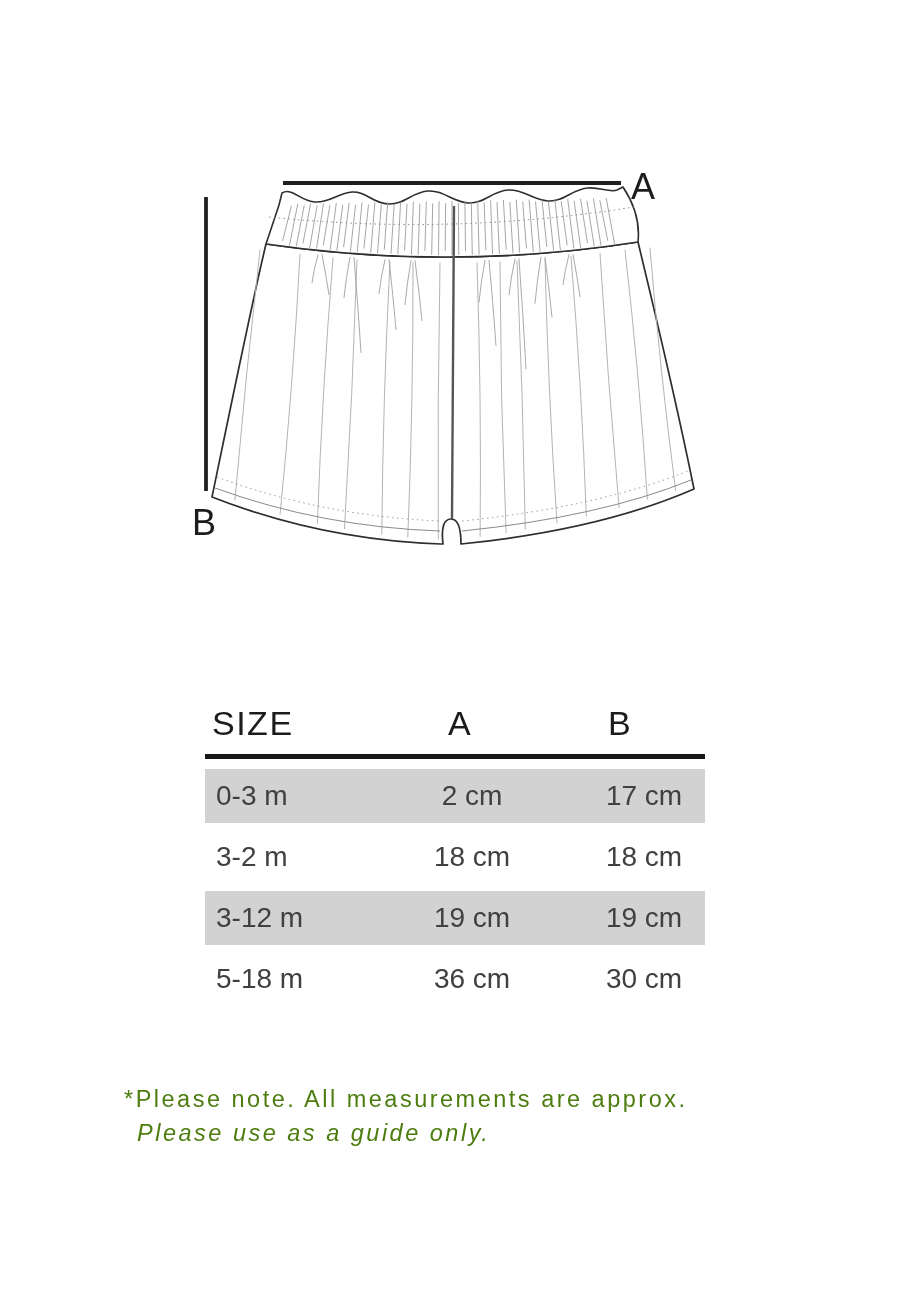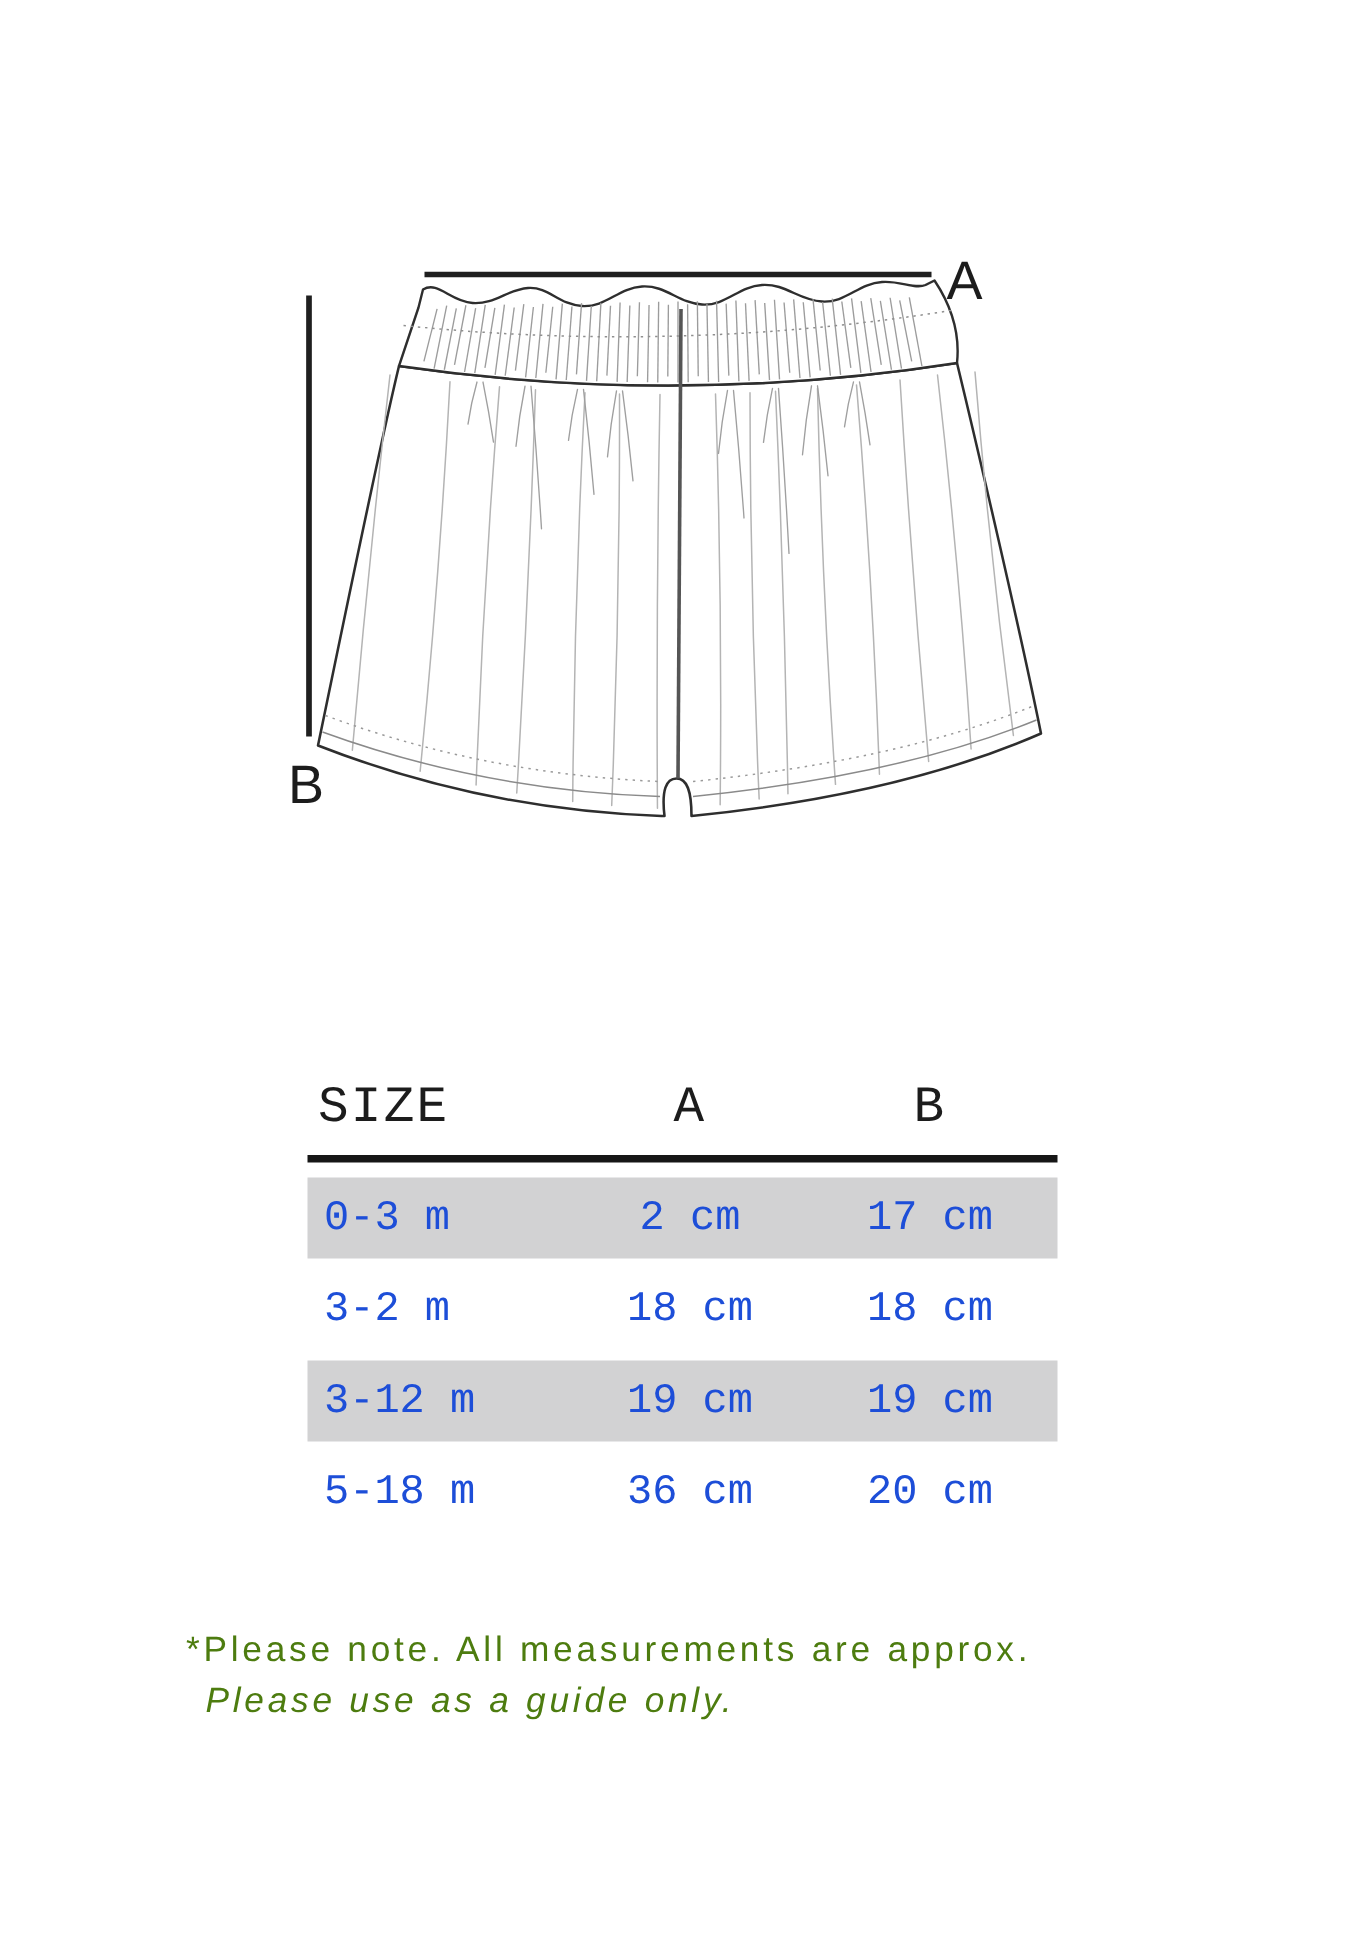--- a/index.html
+++ b/index.html
@@ -5,29 +5,29 @@
   html,body{margin:0;padding:0;background:#fff;}
   .page{
     position:relative;width:908px;height:1300px;background:#ffffff;overflow:hidden;
     font-family:"Liberation Sans","DejaVu Sans",sans-serif;color:#262626;
   }
   .diagram-wrap{position:absolute;left:0;top:0;width:908px;height:660px;}
   .diagram-wrap svg{display:block;width:908px;height:660px;}
   svg text{font-family:"Liberation Sans","DejaVu Sans",sans-serif;}
 
   
-  .size-table{position:absolute;left:205px;top:720px;width:500px;font-family:Liberation Mono, monospace;}
+  .size-table{position:absolute;left:205px;top:704px;width:500px;}
   .thead,.trow{display:grid;grid-template-columns:180px 150px 170px;}
   .thead{height:50px;align-items:start;font-size:34px;letter-spacing:1.5px;color:#1c1c1c;}
   .th:nth-child(2),.th:nth-child(3),
   .td:nth-child(2),.td:nth-child(3){text-align:center;}
   .th.size{padding-left:7px;}
   .rule{height:5px;background:#161616;}
   .tbody{margin-top:10px;display:flex;flex-direction:column;gap:7px;}
-  .trow{height:54px;align-items:center;font-size:28px;color:#1d4ed8;}
+  .trow{height:54px;align-items:center;font-size:28px;color:#404040;gap:12px;}
   .trow.shaded{background:#d2d2d3;}
   .td.size{padding-left:11px;}
 
   
   .note{position:absolute;left:124px;top:1082px;font-size:23.5px;letter-spacing:2.5px;
         color:#4d7c0f;line-height:34px;white-space:nowrap;}
   .note .l2{padding-left:13px;font-style:italic;}
 </style>
 </head>
 <body>
@@ -173,21 +173,21 @@
         <div class="td">18 cm</div>
       </div>
       <div class="trow shaded">
         <div class="td size">3-12 m</div>
         <div class="td">19 cm</div>
         <div class="td">19 cm</div>
       </div>
       <div class="trow">
         <div class="td size">5-18 m</div>
         <div class="td">36 cm</div>
-        <div class="td">20 cm</div>
+        <div class="td">30 cm</div>
       </div>
     </div>
   </div>
 
   <div class="note">
     <div class="l1">*Please note. All measurements are approx.</div>
     <div class="l2">Please use as a guide only.</div>
   </div>
 
 </div>

